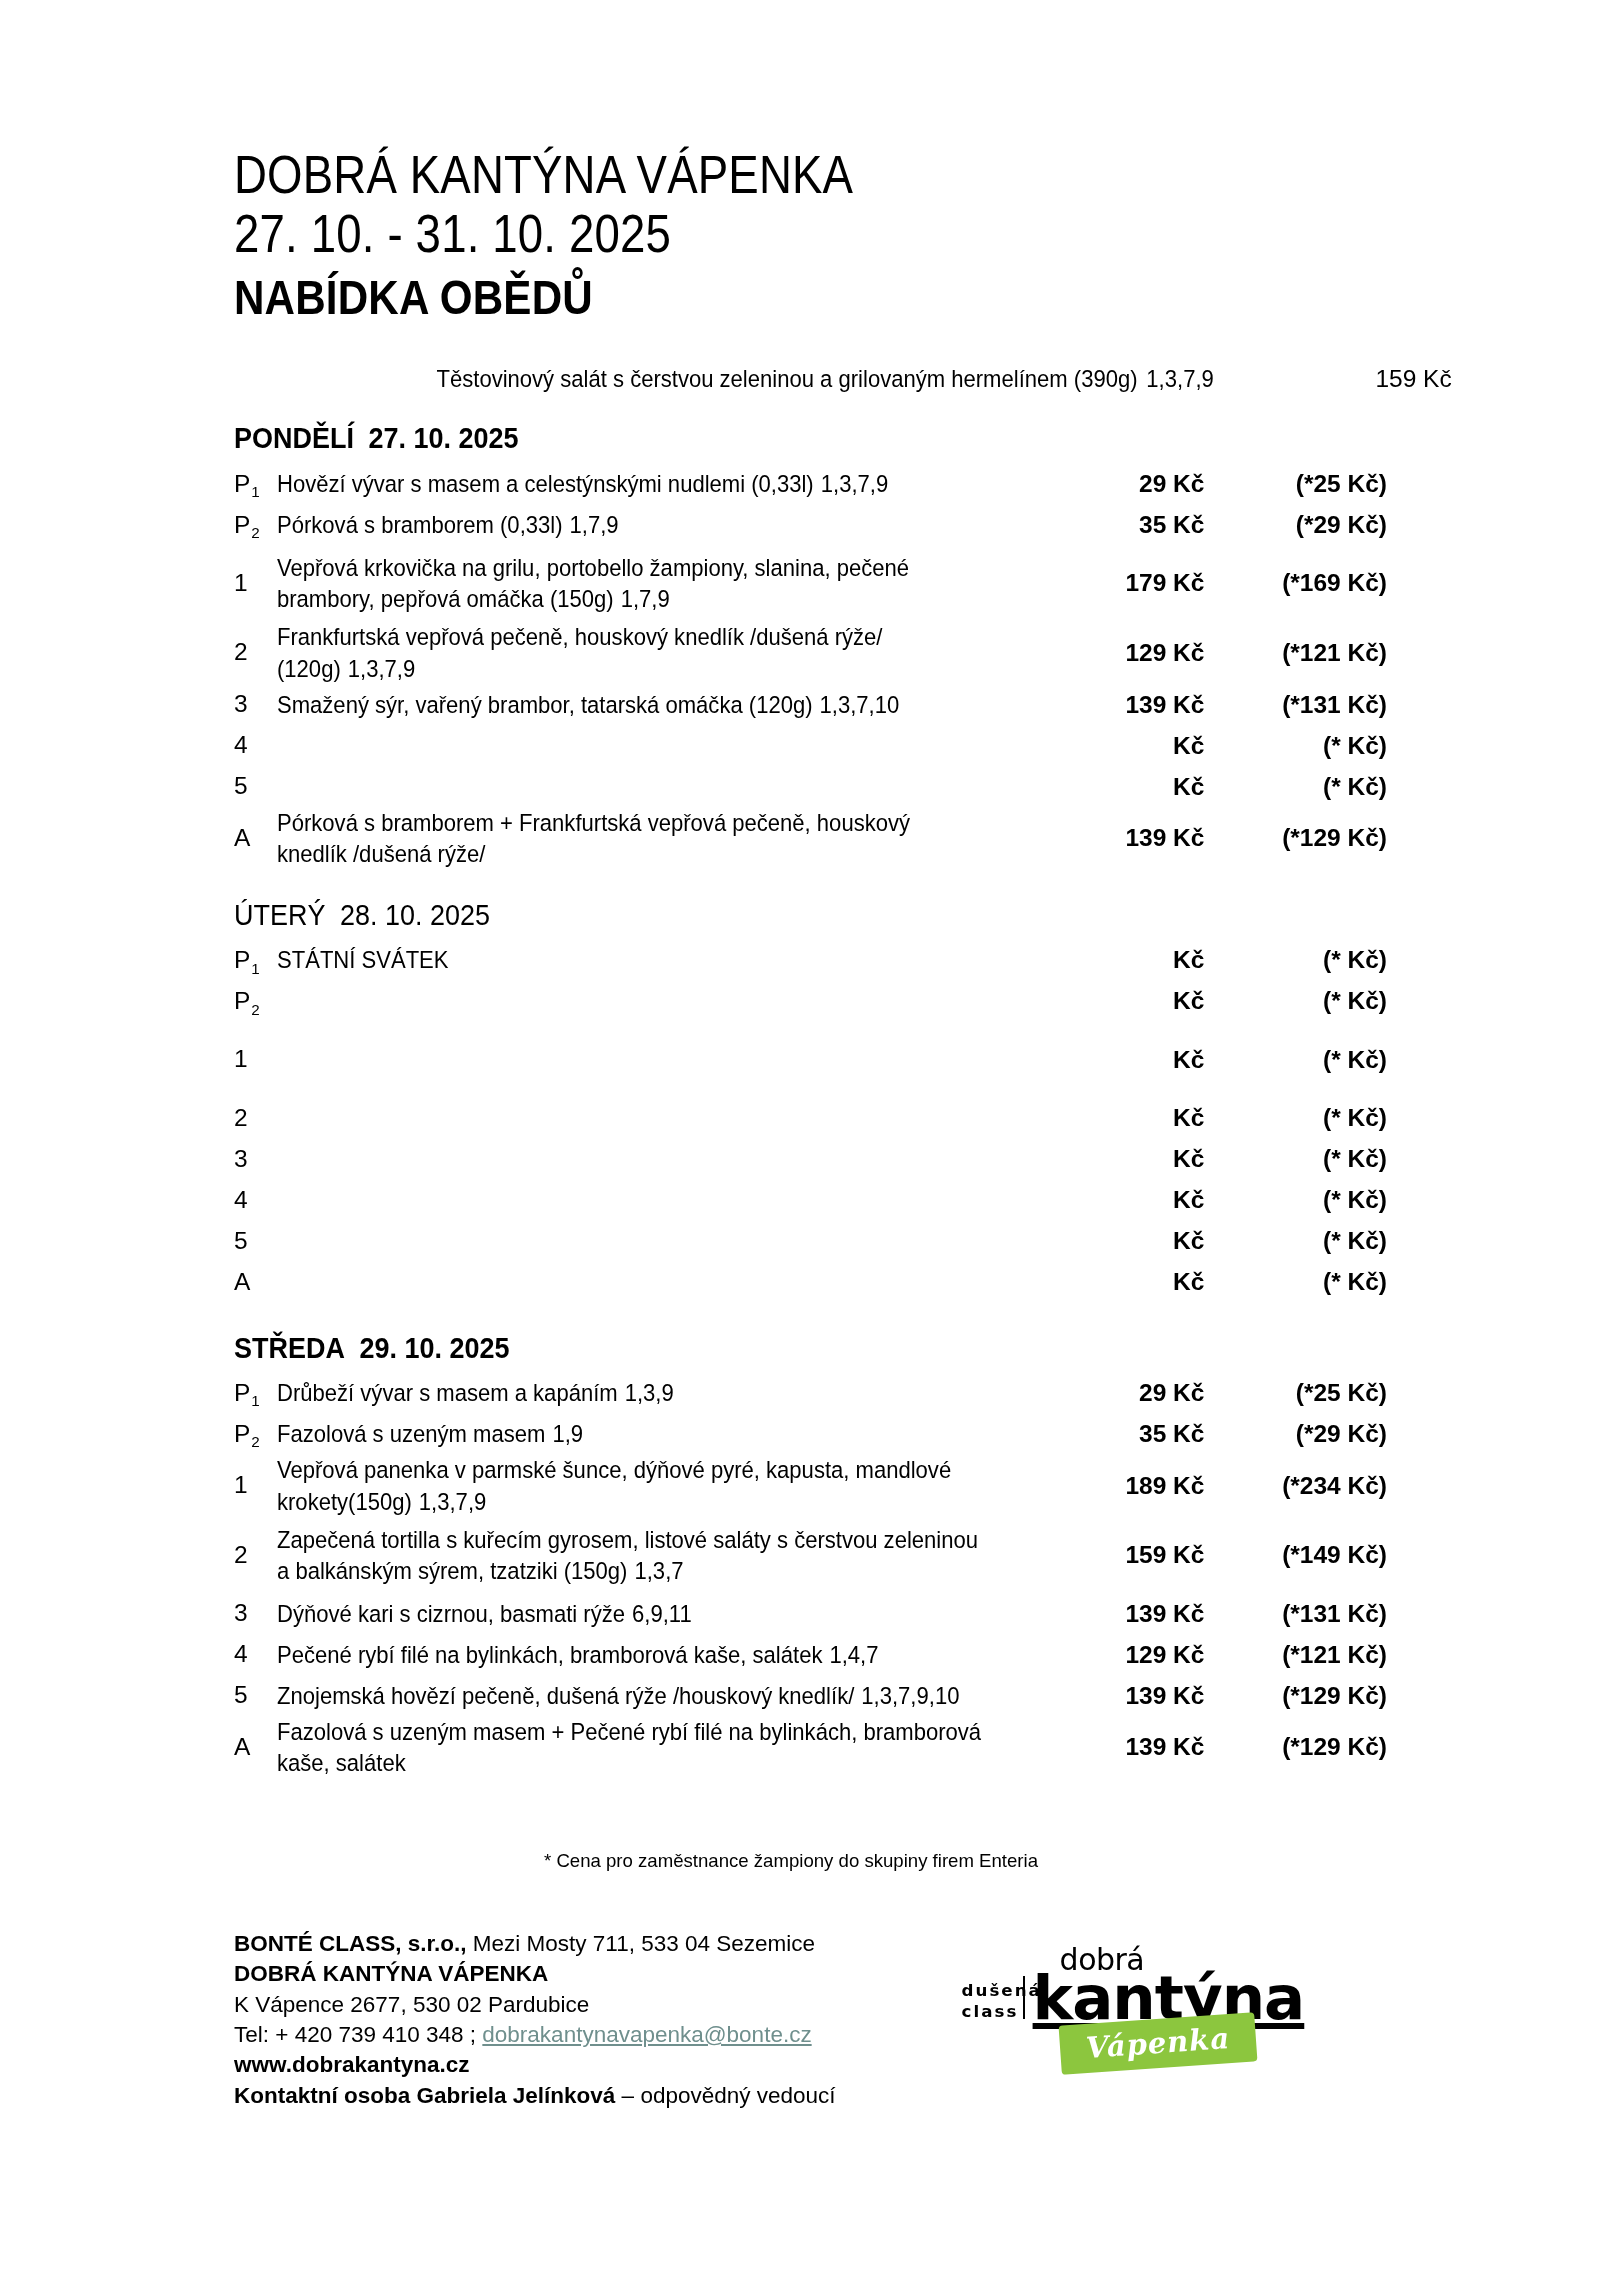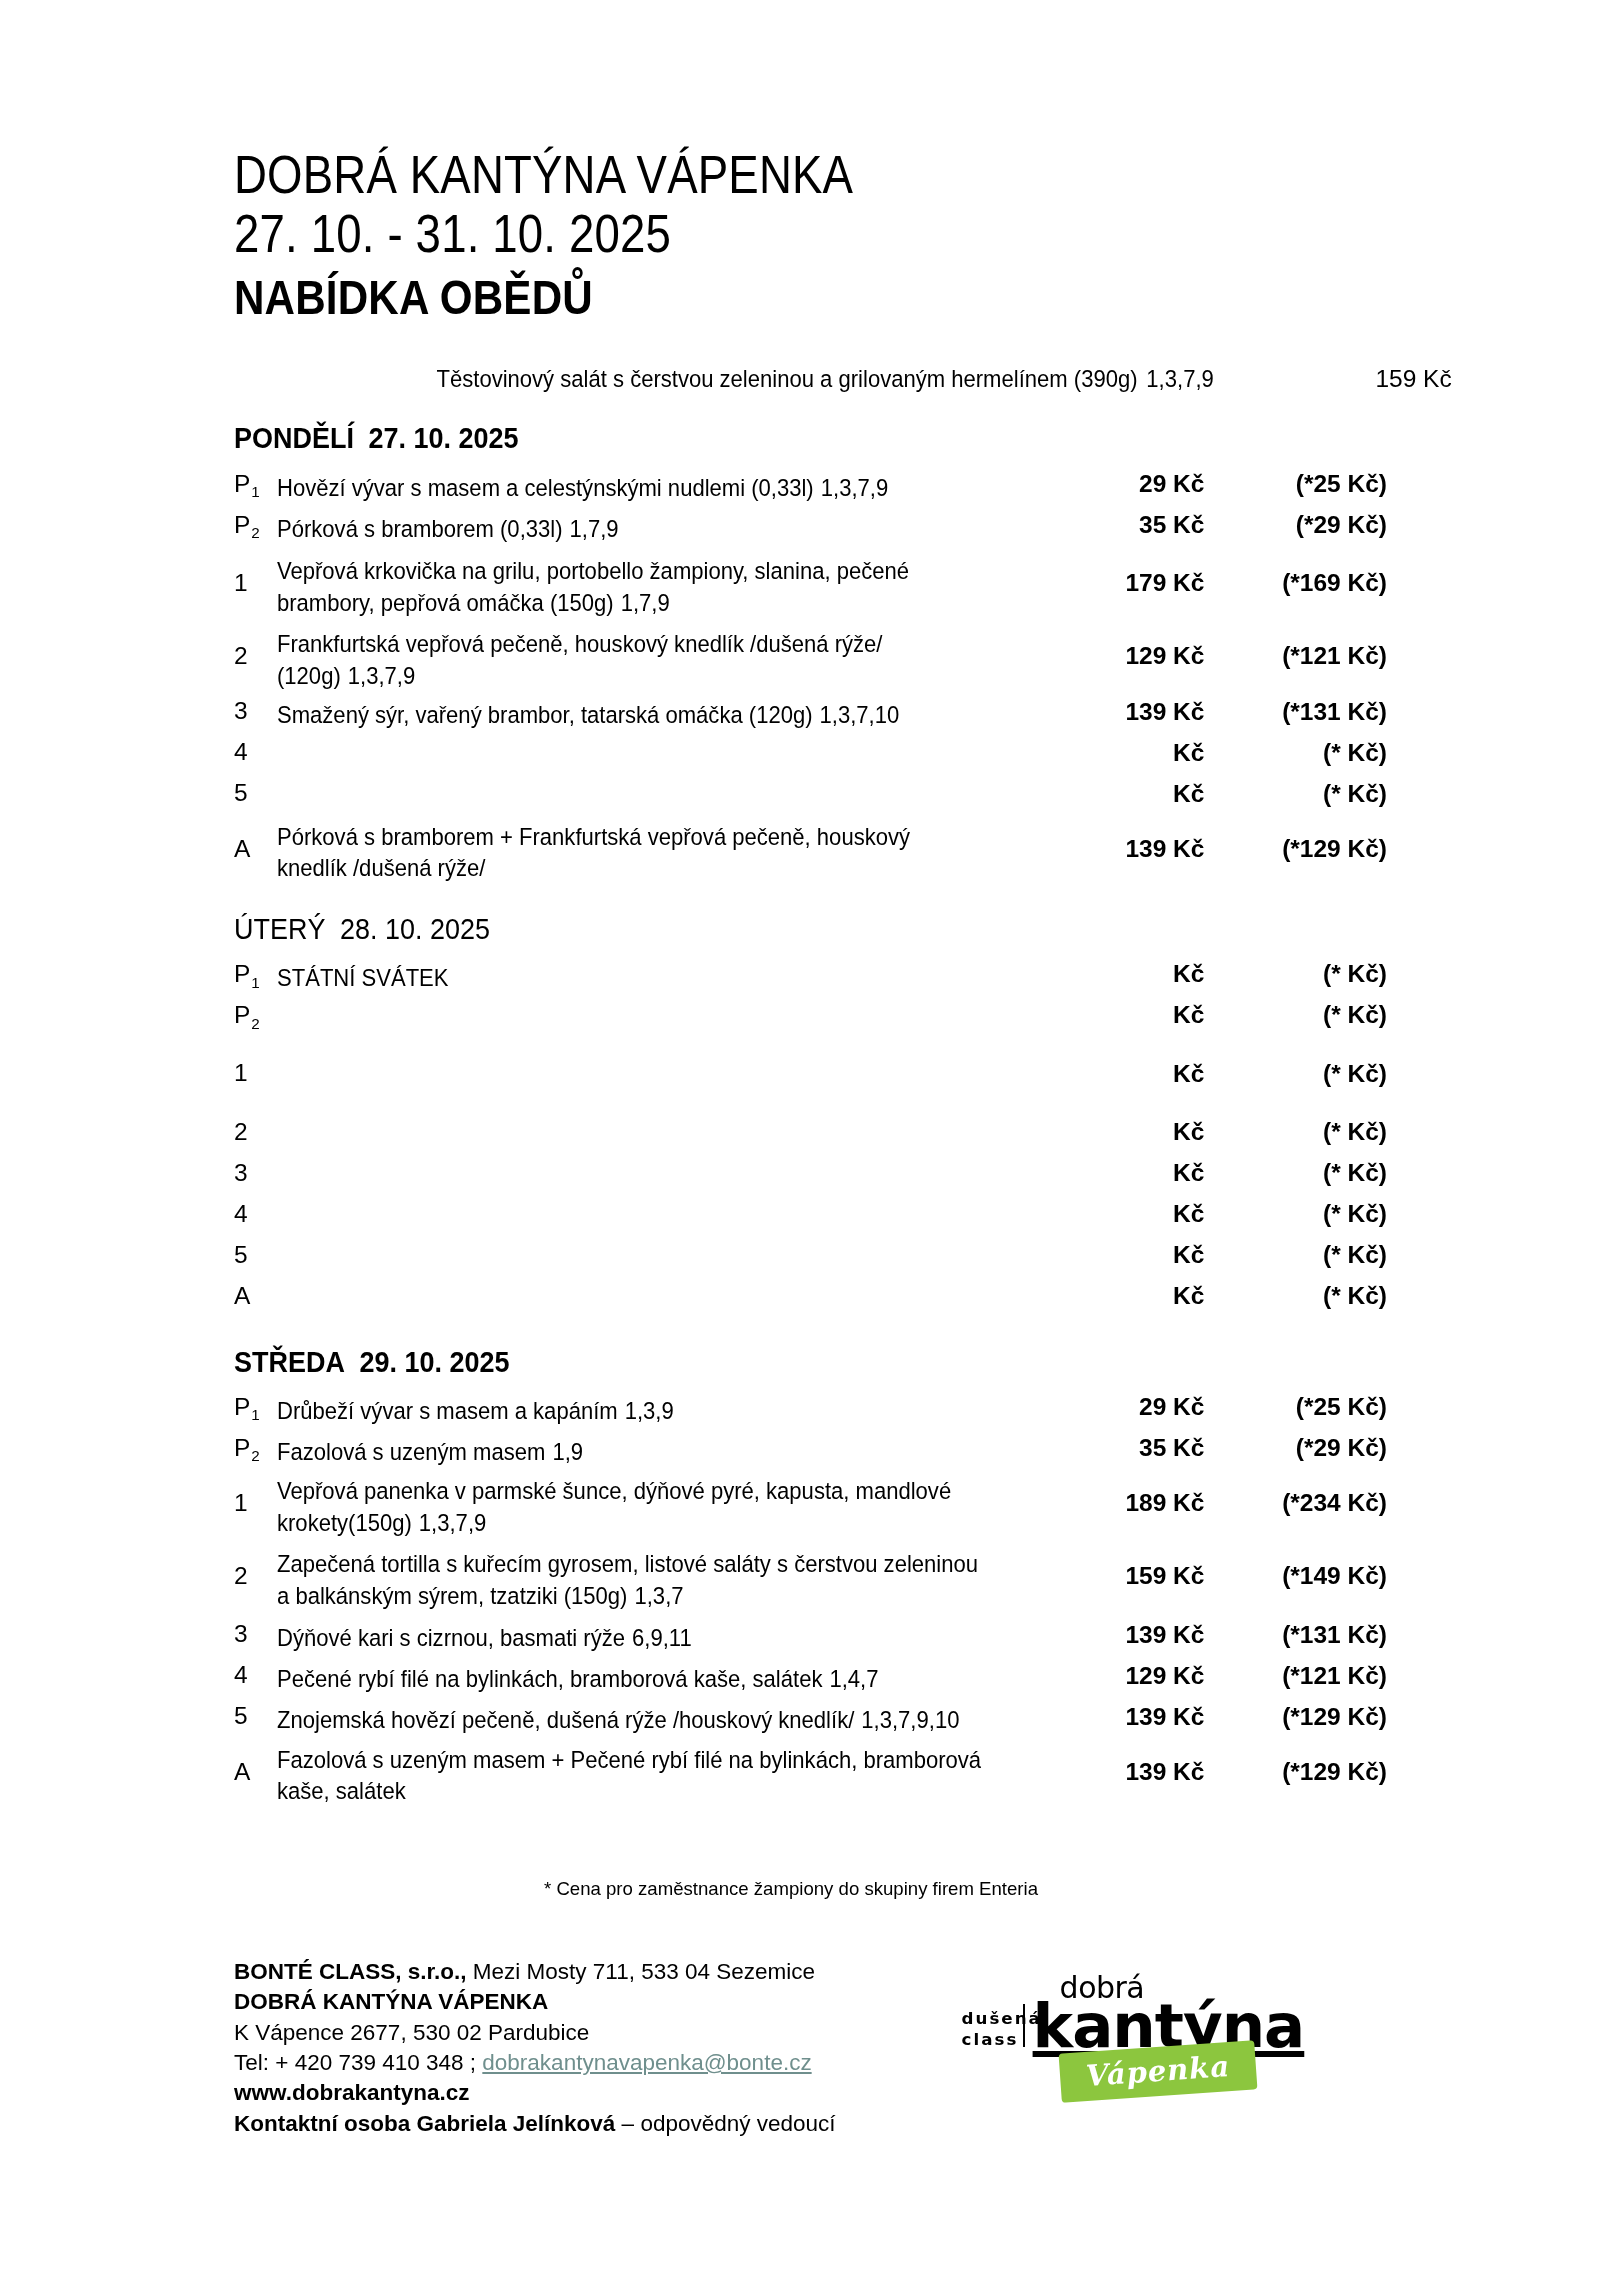--- a/index.html
+++ b/index.html
@@ -102,21 +102,20 @@
     font-size: 0.62em;
     vertical-align: baseline;
     position: relative;
     top: 5.9px;
     left: 1px;
   }
   .row-desc {
     flex: 1;
     padding-right: 13.7px;
     line-height: 1.28;
-    margin-top: 7px;
   }
   .row-desc .inner {
     display: inline-block;
     transform: scaleX(0.9);
     transform-origin: left center;
     white-space: normal;
   }
   .row-desc .allerg { padding-left: 7.8px; }
   .row-price {
     width: 129px;

